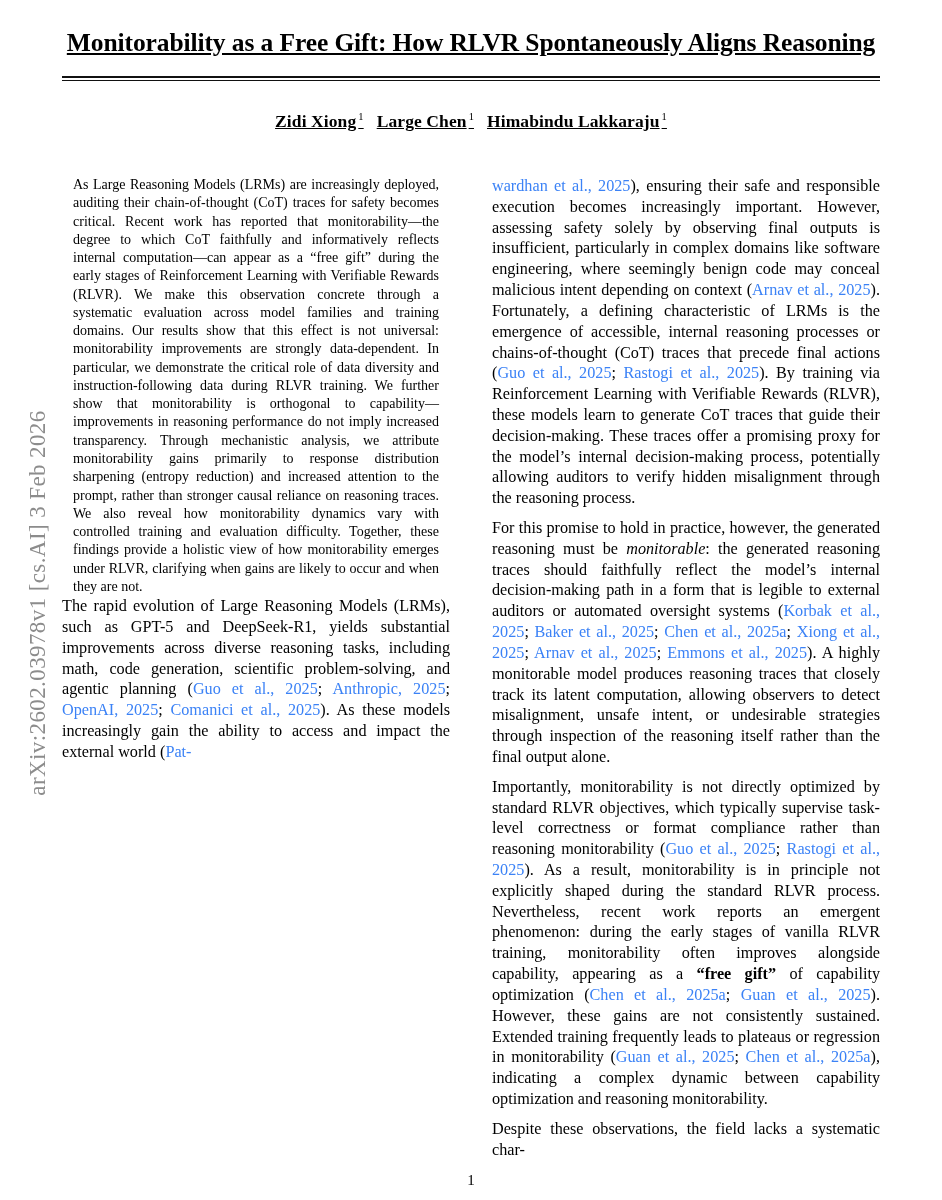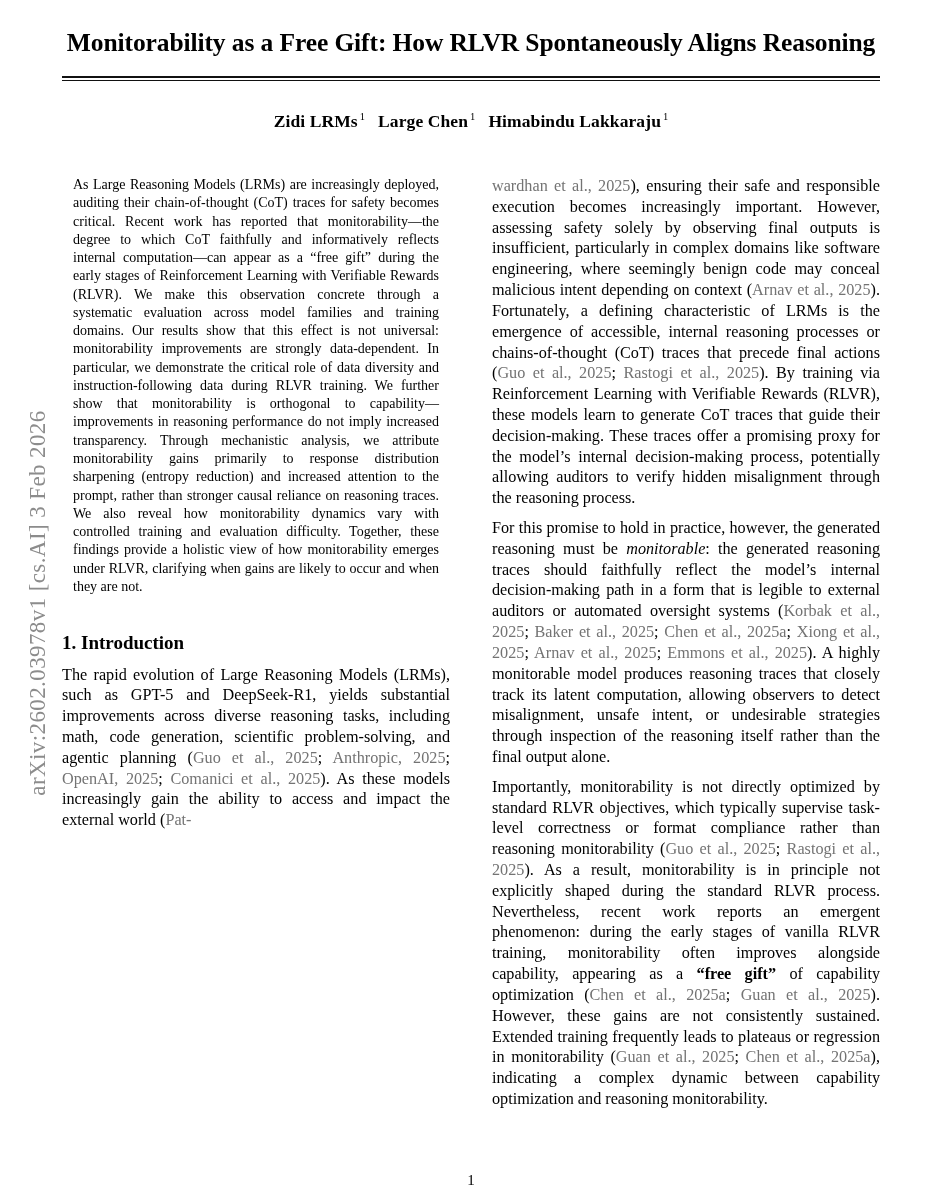--- a/index.html
+++ b/index.html
@@ -32,20 +32,21 @@
     text-align: center;
   }
 
   
   .page {
     position: absolute;
     left: 62px;
     top: 0;
     width: 818px;
     height: 1200px;
+    text-decoration: underline;
   }
 
   .title {
     margin: 0;
     padding-top: 28px;
     font-size: 25.5px;
     font-weight: bold;
     text-align: center;
     letter-spacing: -0.1px;
     line-height: 1.2;
@@ -116,21 +117,21 @@
     font-weight: bold;
     margin: 35px 0 9px 0;
     text-align: left;
   }
 
   p.para {
     margin: 0 0 9px 0;
     text-align: justify;
   }
 
-  .cite { color: #737373; }
+  .cite { color: #3b82f6; }
   .ital { font-style: italic; margin-top: 36px; }
   .bold { font-weight: bold; }
 
   .page-number {
     position: absolute;
     left: 0;
     top: 1172px;
     width: 818px;
     text-align: center;
     font-size: 15px;
@@ -141,43 +142,43 @@
 
 <div class="arxiv-stamp">arXiv:2602.03978v1  [cs.AI]  3 Feb 2026</div>
 
 <div class="page">
 
   <h1 class="title">Monitorability as a Free Gift: How RLVR Spontaneously Aligns Reasoning</h1>
 
   <div class="rule-double"></div>
 
   <div class="authors">
-    <span><span>Zidi LRMs</span><sup class="aff">1</sup></span><span class="sep"></span><span><span>Large Chen</span><sup class="aff">1</sup></span><span class="sep"></span><span><span>Himabindu Lakkaraju</span><sup class="aff">1</sup></span>
+    <span><span>Zidi Xiong</span><sup class="aff">1</sup></span><span class="sep"></span><span><span>Large Chen</span><sup class="aff">1</sup></span><span class="sep"></span><span><span>Himabindu Lakkaraju</span><sup class="aff">1</sup></span>
   </div>
 
   <div class="columns">
 
     <div class="col col-left">
 
       <div class="abstract-body">As Large Reasoning Models (LRMs) are increasingly deployed, auditing their chain-of-thought (CoT) traces for safety becomes critical. Recent work has reported that monitorability—the degree to which CoT faithfully and informatively reflects internal computation—can appear as a “free gift” during the early stages of Reinforcement Learning with Verifiable Rewards (RLVR). We make this observation concrete through a systematic evaluation across model families and training domains. Our results show that this effect is not universal: monitorability improvements are strongly data-dependent. In particular, we demonstrate the critical role of data diversity and instruction-following data during RLVR training. We further show that monitorability is orthogonal to capability—improvements in reasoning performance do not imply increased transparency. Through mechanistic analysis, we attribute monitorability gains primarily to response distribution sharpening (entropy reduction) and increased attention to the prompt, rather than stronger causal reliance on reasoning traces. We also reveal how monitorability dynamics vary with controlled training and evaluation difficulty. Together, these findings provide a holistic view of how monitorability emerges under RLVR, clarifying when gains are likely to occur and when they are not.</div>
 
-      <div class="section-head">1. Introduction</div>
 
       <p class="para"><span>The rapid evolution of Large Reasoning Models (LRMs), such as GPT-5 and DeepSeek-R1, yields substantial improvements across diverse reasoning tasks, including math, code generation, scientific problem-solving, and agentic planning (</span><span class="cite">Guo et al., 2025</span><span>; </span><span class="cite">Anthropic, 2025</span><span>; </span><span class="cite">OpenAI, 2025</span><span>; </span><span class="cite">Comanici et al., 2025</span><span>). As these models increasingly gain the ability to access and impact the external world (</span><span class="cite">Pat-</span></p>
 
     </div>
 
     <div class="col col-right">
 
       <p class="para"><span class="cite">wardhan et al., 2025</span><span>), ensuring their safe and responsible execution becomes increasingly important. However, assessing safety solely by observing final outputs is insufficient, particularly in complex domains like software engineering, where seemingly benign code may conceal malicious intent depending on context (</span><span class="cite">Arnav et al., 2025</span><span>). Fortunately, a defining characteristic of LRMs is the emergence of accessible, internal reasoning processes or chains-of-thought (CoT) traces that precede final actions (</span><span class="cite">Guo et al., 2025</span><span>; </span><span class="cite">Rastogi et al., 2025</span><span>). By training via Reinforcement Learning with Verifiable Rewards (RLVR), these models learn to generate CoT traces that guide their decision-making. These traces offer a promising proxy for the model’s internal decision-making process, potentially allowing auditors to verify hidden misalignment through the reasoning process.</span></p>
 
       <p class="para"><span>For this promise to hold in practice, however, the generated reasoning must be </span><span class="ital">monitorable</span><span>: the generated reasoning traces should faithfully reflect the model’s internal decision-making path in a form that is legible to external auditors or automated oversight systems (</span><span class="cite">Korbak et al., 2025</span><span>; </span><span class="cite">Baker et al., 2025</span><span>; </span><span class="cite">Chen et al., 2025a</span><span>; </span><span class="cite">Xiong et al., 2025</span><span>; </span><span class="cite">Arnav et al., 2025</span><span>; </span><span class="cite">Emmons et al., 2025</span><span>). A highly monitorable model produces reasoning traces that closely track its latent computation, allowing observers to detect misalignment, unsafe intent, or undesirable strategies through inspection of the reasoning itself rather than the final output alone.</span></p>
 
       <p class="para"><span>Importantly, monitorability is not directly optimized by standard RLVR objectives, which typically supervise task-level correctness or format compliance rather than reasoning monitorability (</span><span class="cite">Guo et al., 2025</span><span>; </span><span class="cite">Rastogi et al., 2025</span><span>). As a result, monitorability is in principle not explicitly shaped during the standard RLVR process. Nevertheless, recent work reports an emergent phenomenon: during the early stages of vanilla RLVR training, monitorability often improves alongside capability, appearing as a </span><span class="bold">“free gift”</span><span> of capability optimization (</span><span class="cite">Chen et al., 2025a</span><span>; </span><span class="cite">Guan et al., 2025</span><span>). However, these gains are not consistently sustained. Extended training frequently leads to plateaus or regression in monitorability (</span><span class="cite">Guan et al., 2025</span><span>; </span><span class="cite">Chen et al., 2025a</span><span>), indicating a complex dynamic between capability optimization and reasoning monitorability.</span></p>
 
+      <p class="para">Despite these observations, the field lacks a systematic char-</p>
 
     </div>
 
   </div>
 
   <div class="page-number">1</div>
 
 </div>
 
 </body></html>

